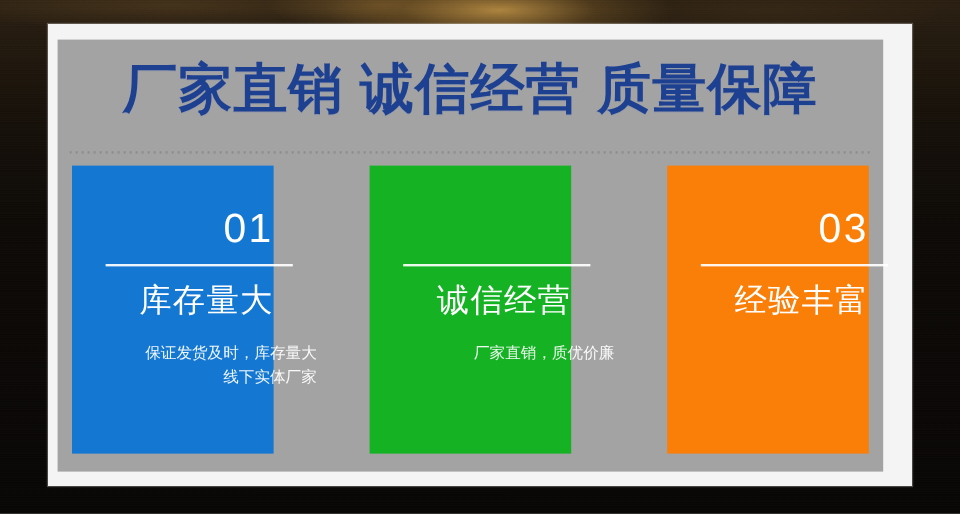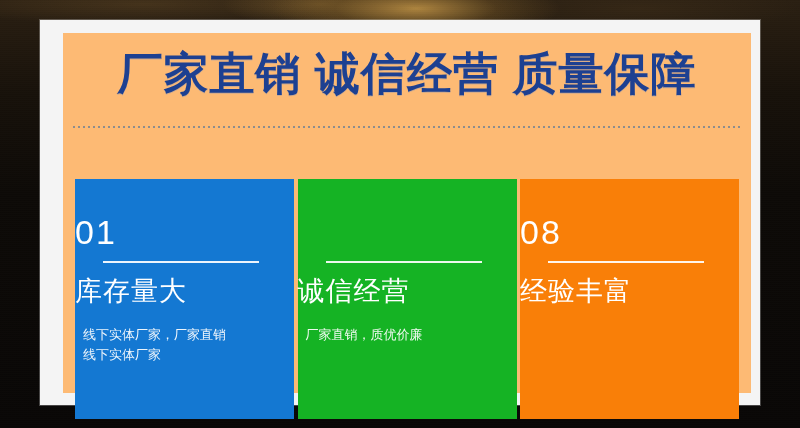--- a/index.html
+++ b/index.html
@@ -34,23 +34,23 @@
   
   .panel {
     position:absolute;
     left:40px; top:20px;
     width:720px; height:385px;
     background:#f4f4f4;
     box-shadow:0 0 0 1px rgba(255,255,255,0.25);
   }
   .panel-inner {
     position:absolute;
-    left:23px; top:13px;
+    left:8px; top:13px;
     width:688px; height:360px;
-    background:#fdba74;
+    background:#a3a3a3;
   }
 
   
   .headline {
     position:absolute;
     left:0; top:18px;
     width:688px;
     text-align:center;
     color:#1d4091;
     font-size:45px;
@@ -73,26 +73,25 @@
 
   
   .cards {
     position:absolute;
     left:12px; top:105px;
     width:664px; height:240px;
     display:flex;
     justify-content:space-between;
   }
   .card {
-    width:219px;
+    width:168px;
     height:240px;
     position:relative;
     color:#ffffff;
-    text-align:left;
-    margin-top:41px;
+    text-align:right;
   }
   .card-num {
     position:absolute;
     left:0; top:36px;
     width:100%;
     font-size:34px;
     font-weight:300;
     letter-spacing:2px;
     line-height:1;
     color:#ffffff;
@@ -138,35 +137,35 @@
 
     <div class="divider"></div>
 
     <div class="cards">
 
       <div class="card" style="background: rgb(20, 120, 210);">
         <div class="card-num">01</div>
         <div class="card-rule"></div>
         <div class="card-title">库存量大</div>
         <div class="card-desc">
-          <span>线下实体厂家，厂家直销</span>
+          <span>保证发货及时，库存量大</span>
           <span>线下实体厂家</span>
         </div>
       </div>
 
       <div class="card" style="background: rgb(21, 179, 36);">
         <div class="card-rule"></div>
         <div class="card-title">诚信经营</div>
         <div class="card-desc">
           <span>厂家直销，质优价廉</span>
           <span></span>
         </div>
       </div>
 
       <div class="card" style="background: rgb(249, 127, 8);">
-        <div class="card-num">08</div>
+        <div class="card-num">03</div>
         <div class="card-rule"></div>
         <div class="card-title">经验丰富</div>
       </div>
 
     </div>
   </div>
 </div>
 
 </body></html>

